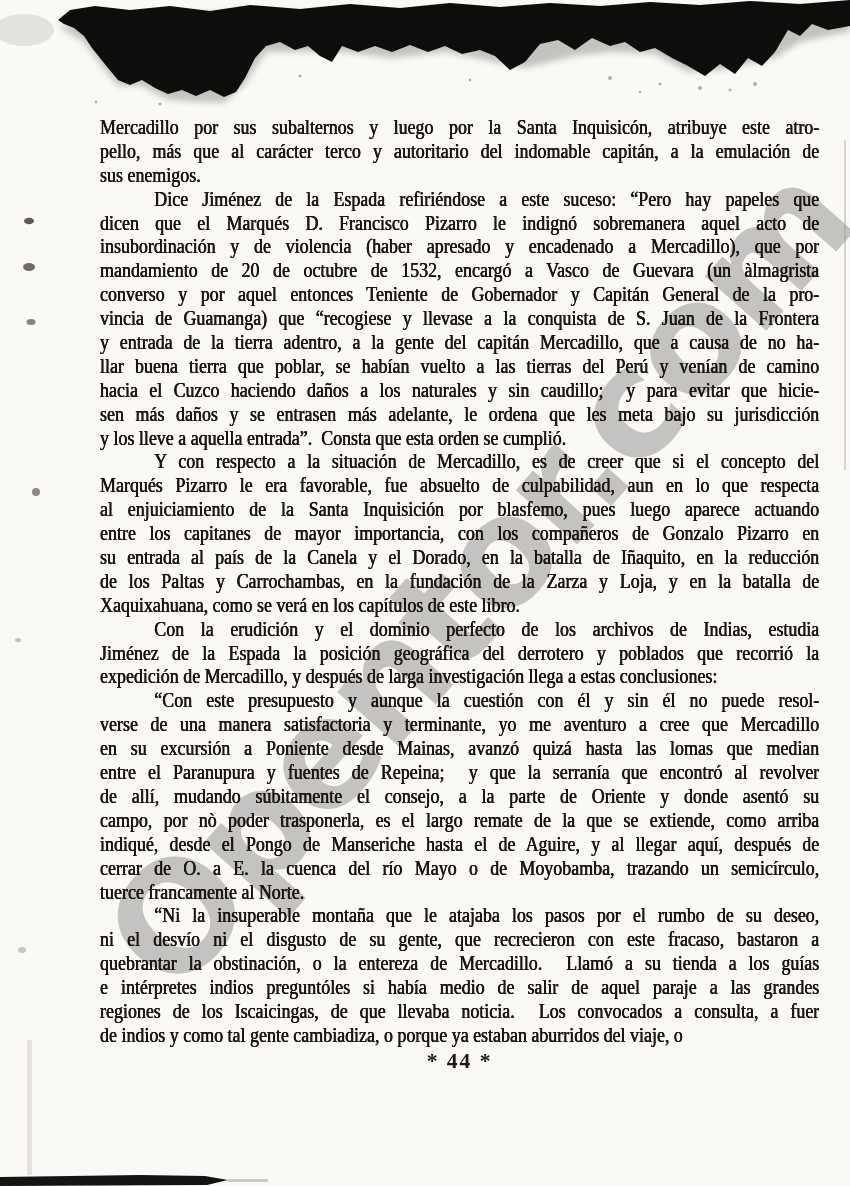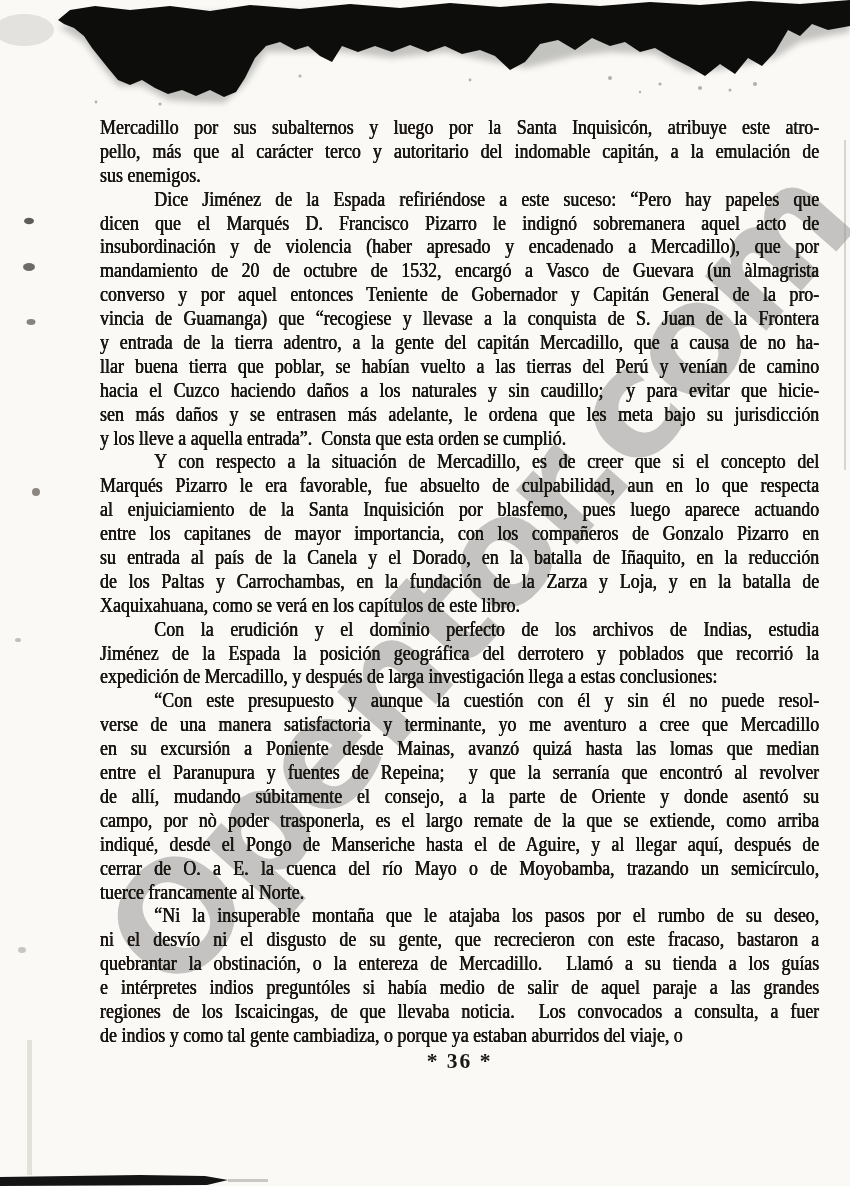--- a/index.html
+++ b/index.html
@@ -152,15 +152,15 @@
       <div class="line">cerrar de O. a E. la cuenca del río Mayo o de Moyobamba, trazando un semicírculo,</div>
       <div class="line last">tuerce francamente al Norte.</div>
       <div class="line indent">“Ni la insuperable montaña que le atajaba los pasos por el rumbo de su deseo,</div>
       <div class="line">ni el desvío ni el disgusto de su gente, que recrecieron con este fracaso, bastaron a</div>
       <div class="line">quebrantar la obstinación, o la entereza de Mercadillo.  Llamó a su tienda a los guías</div>
       <div class="line">e intérpretes indios preguntóles si había medio de salir de aquel paraje a las grandes</div>
       <div class="line">regiones de los Iscaicingas, de que llevaba noticia.  Los convocados a consulta, a fuer</div>
       <div class="line last">de indios y como tal gente cambiadiza, o porque ya estaban aburridos del viaje, o</div>
     </div>
 
-  <div class="footer">* 36 *</div>
+  <div class="footer">* 44 *</div>
 
 </div>
 
 </body></html>

